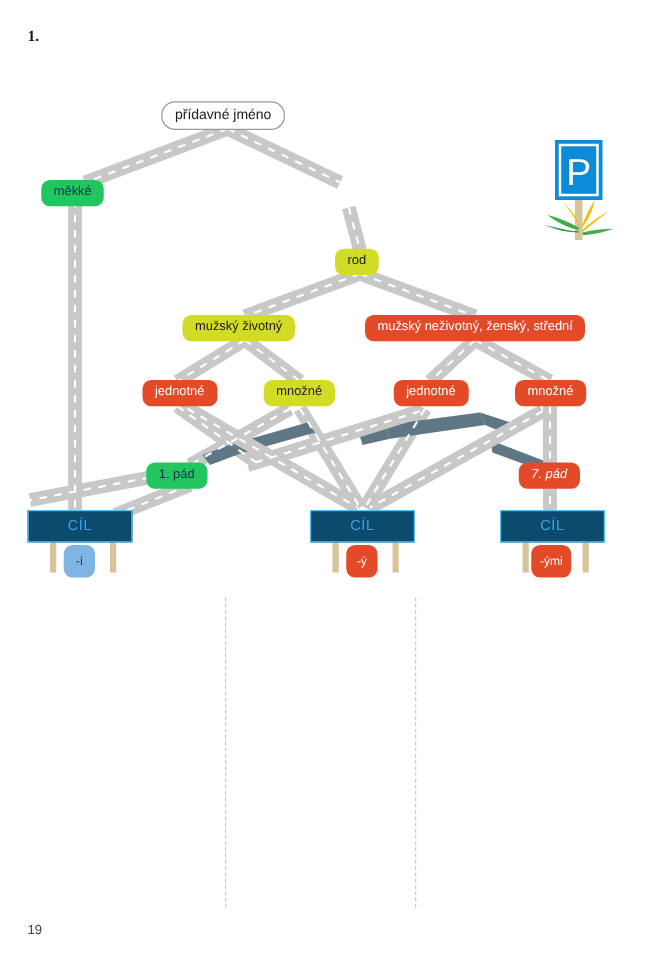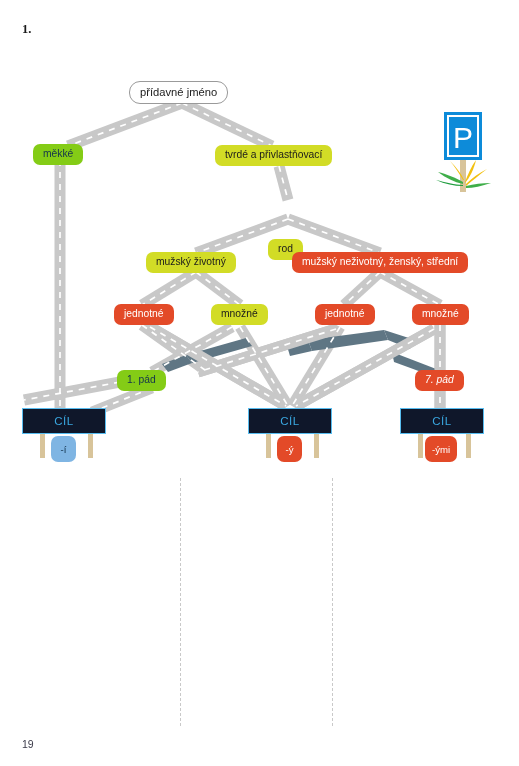--- a/index.html
+++ b/index.html
@@ -72,21 +72,21 @@
     align-items: center;
     justify-content: center;
     border-radius: 7px;
     font-size: 10.3px;
     color: #1b1b1b;
     white-space: nowrap;
     height: 21px;
     padding: 1px 10px;
     line-height: 1;
   }
-  .node.blue   { background: #84cc16; }
+  .node.blue   { background: #22c55e; }
   .node.green  { background: #d2dc26; }
   .node.red    { background: #e34a28; }
   .node.red, .node.red * { color: #ffffff; }
   .node.blue, .node.blue * { color: #14334d; }
 
   #node-root {
     background: #ffffff;
     border: 1.2px solid #9a9a9a;
     border-radius: 11px;
     height: 23px;
@@ -94,21 +94,21 @@
     color: #1b1b1b;
   }
 
   
   .goal {
     position: absolute;
     width: 84px;
     height: 26px;
     box-sizing: border-box;
     border: 1.4px solid #58bdf0;
-    background: #0f172a;
+    background: #0c4a6e;
     display: flex;
     align-items: center;
     justify-content: center;
     font-size: 11.5px;
     color: #3aa7e0;
     letter-spacing: 0.6px;
   }
   .goal-post {
     position: absolute;
     width: 5px;
@@ -265,23 +265,22 @@
     </g>
     <rect x="12" y="2" width="38" height="48" fill="#0d8bd9"></rect>
     <rect x="16" y="6" width="30" height="40" fill="none" stroke="#ffffff" stroke-width="2"></rect>
     <text x="31" y="38" text-anchor="middle" font-family="Liberation Sans, sans-serif" font-size="30" fill="#ffffff">P</text>
   </svg>
 
   <div id="node-root" class="node" style="left:129px; top:81px;">přídavné jméno</div>
 
   <div class="node blue" style="left:33px; top:144px;">měkké</div>
 
-  <div class="node green" style="left:215px; top:145px;">tvrdé a přivlastňovací</div>
-
-  <div class="node green" style="left:268px; top:199px;margin-top:40px;">rod</div>
+
+  <div class="node green" style="left:268px; top:199px;">rod</div>
 
   <div class="node red" style="left:292px; top:252px;">mužský neživotný, ženský, střední</div>
 
   <div class="node green" style="left:146px; top:252px;">mužský životný</div>
 
   <div class="node red" style="left:114px; top:304px;">jednotné</div>
 
   <div class="node green" style="left:211px; top:304px;">množné</div>
 
   <div class="node red" style="left:315px; top:304px;">jednotné</div>

